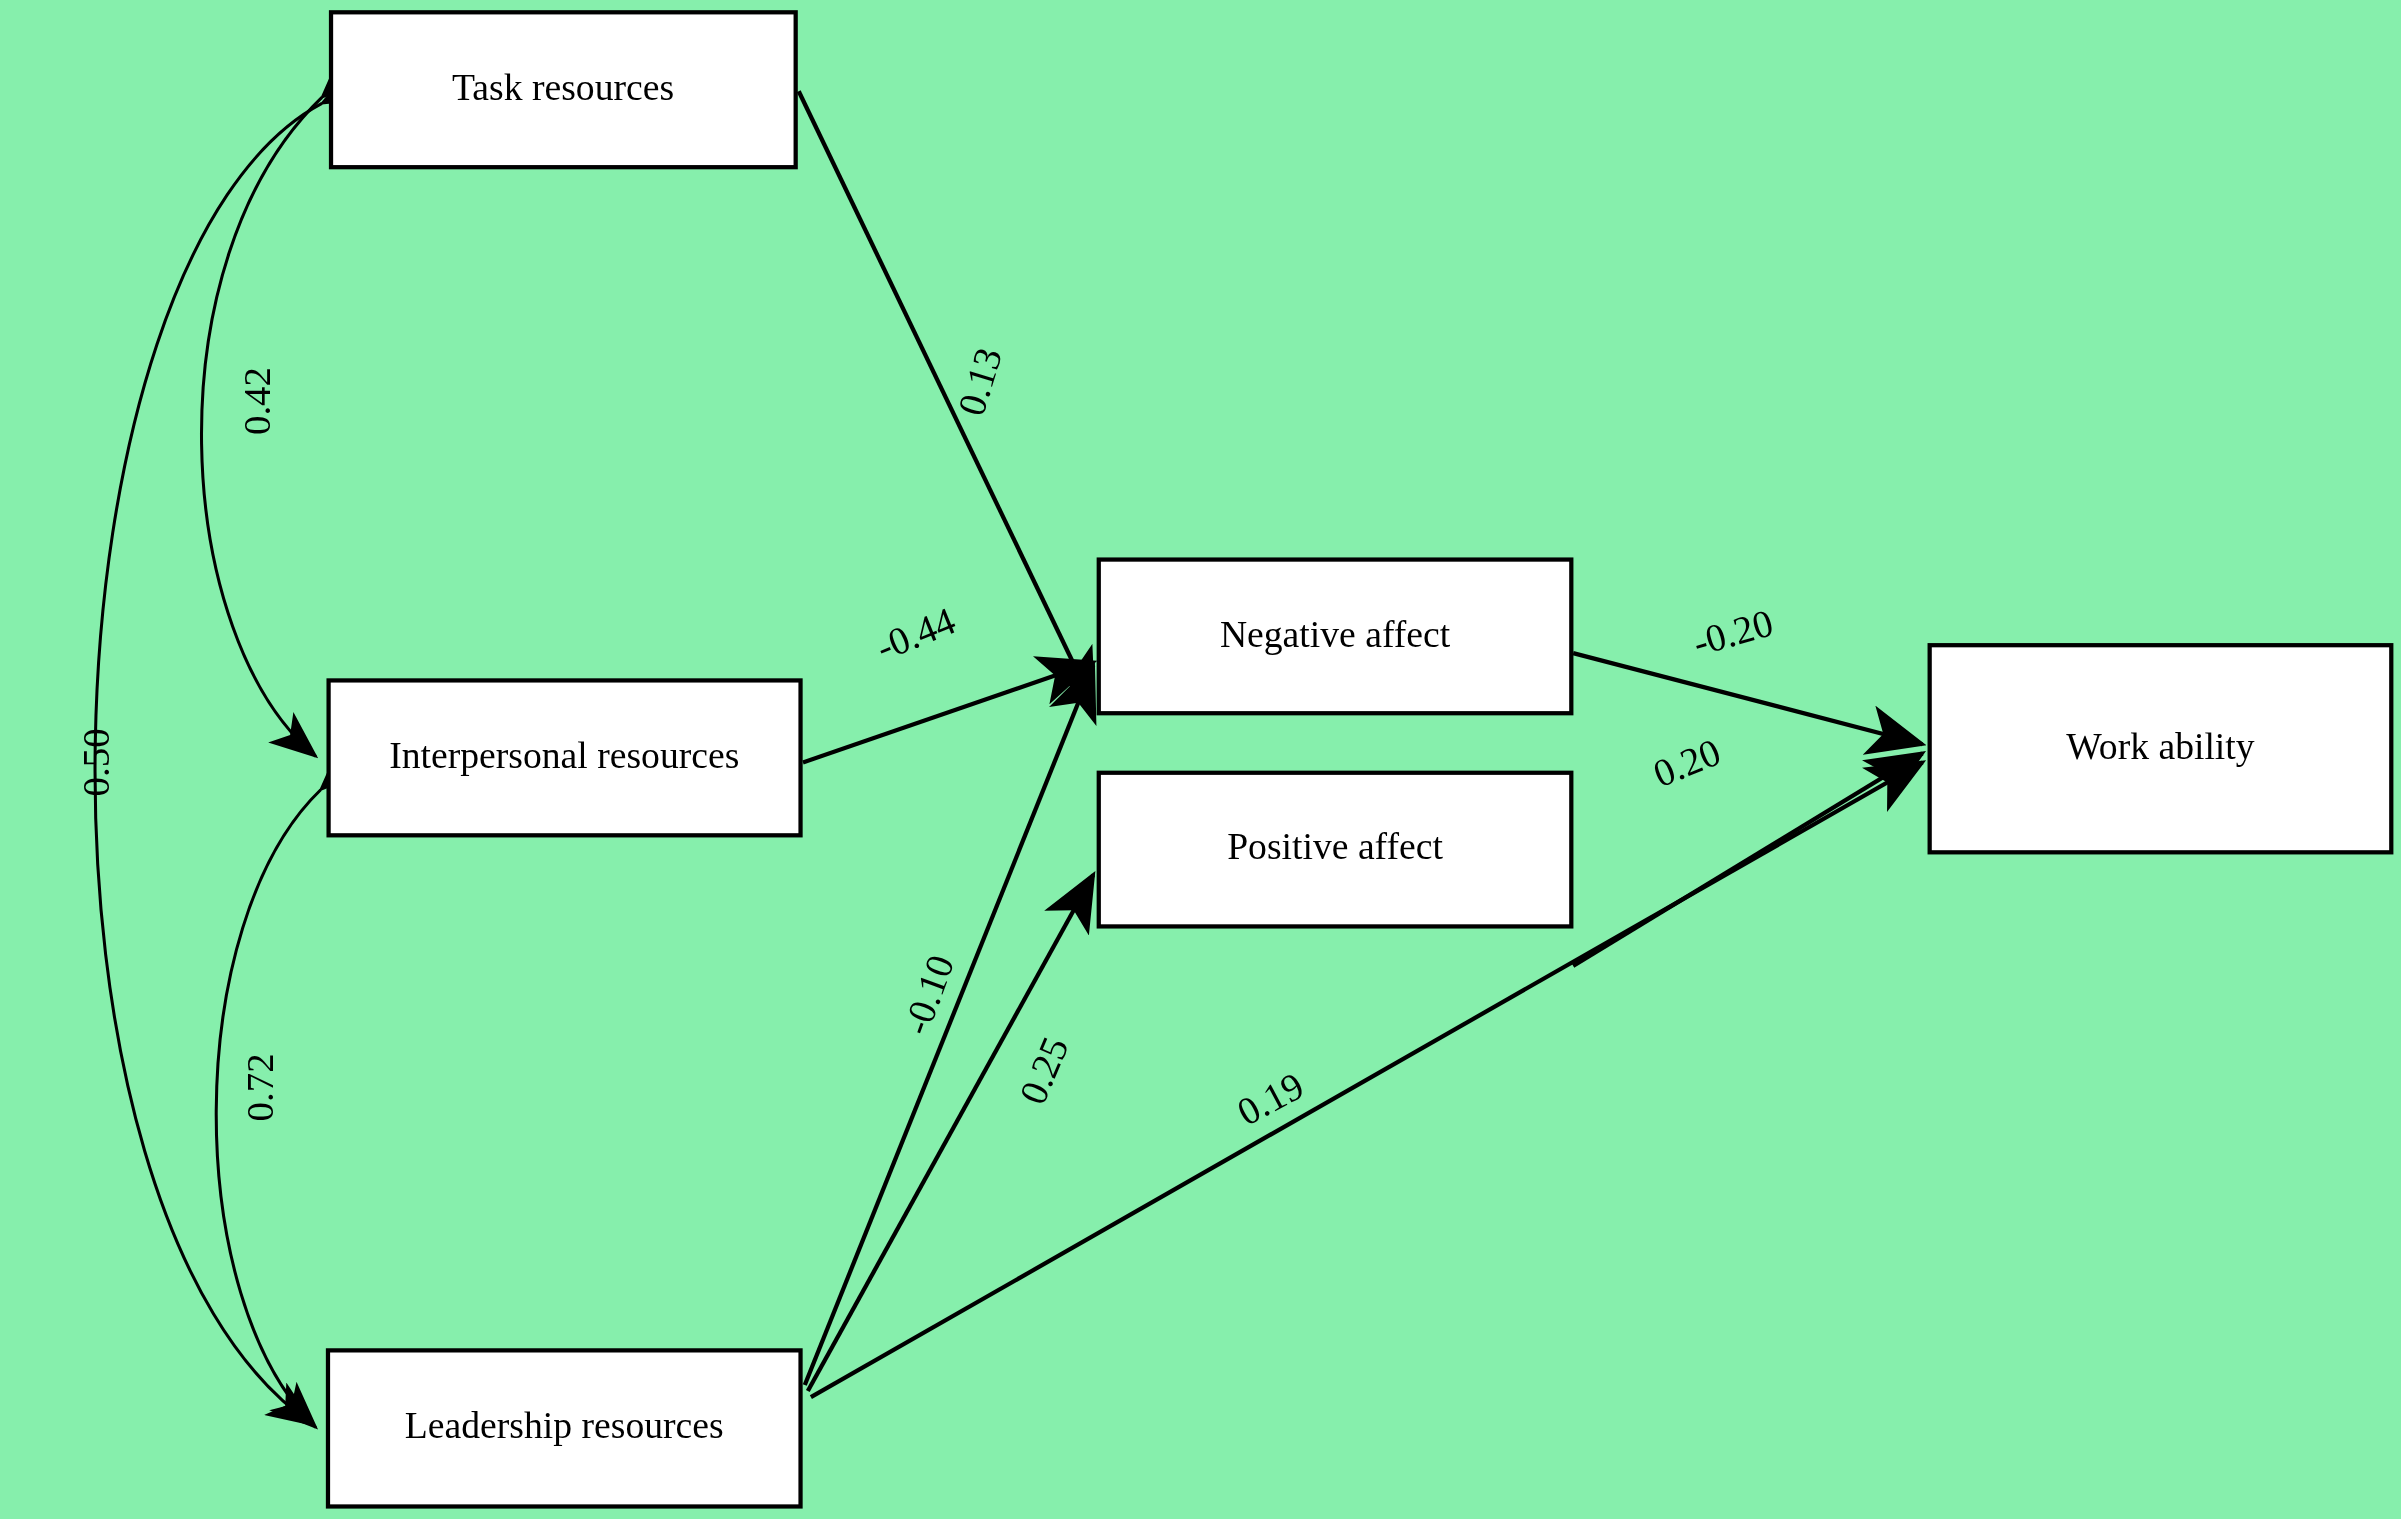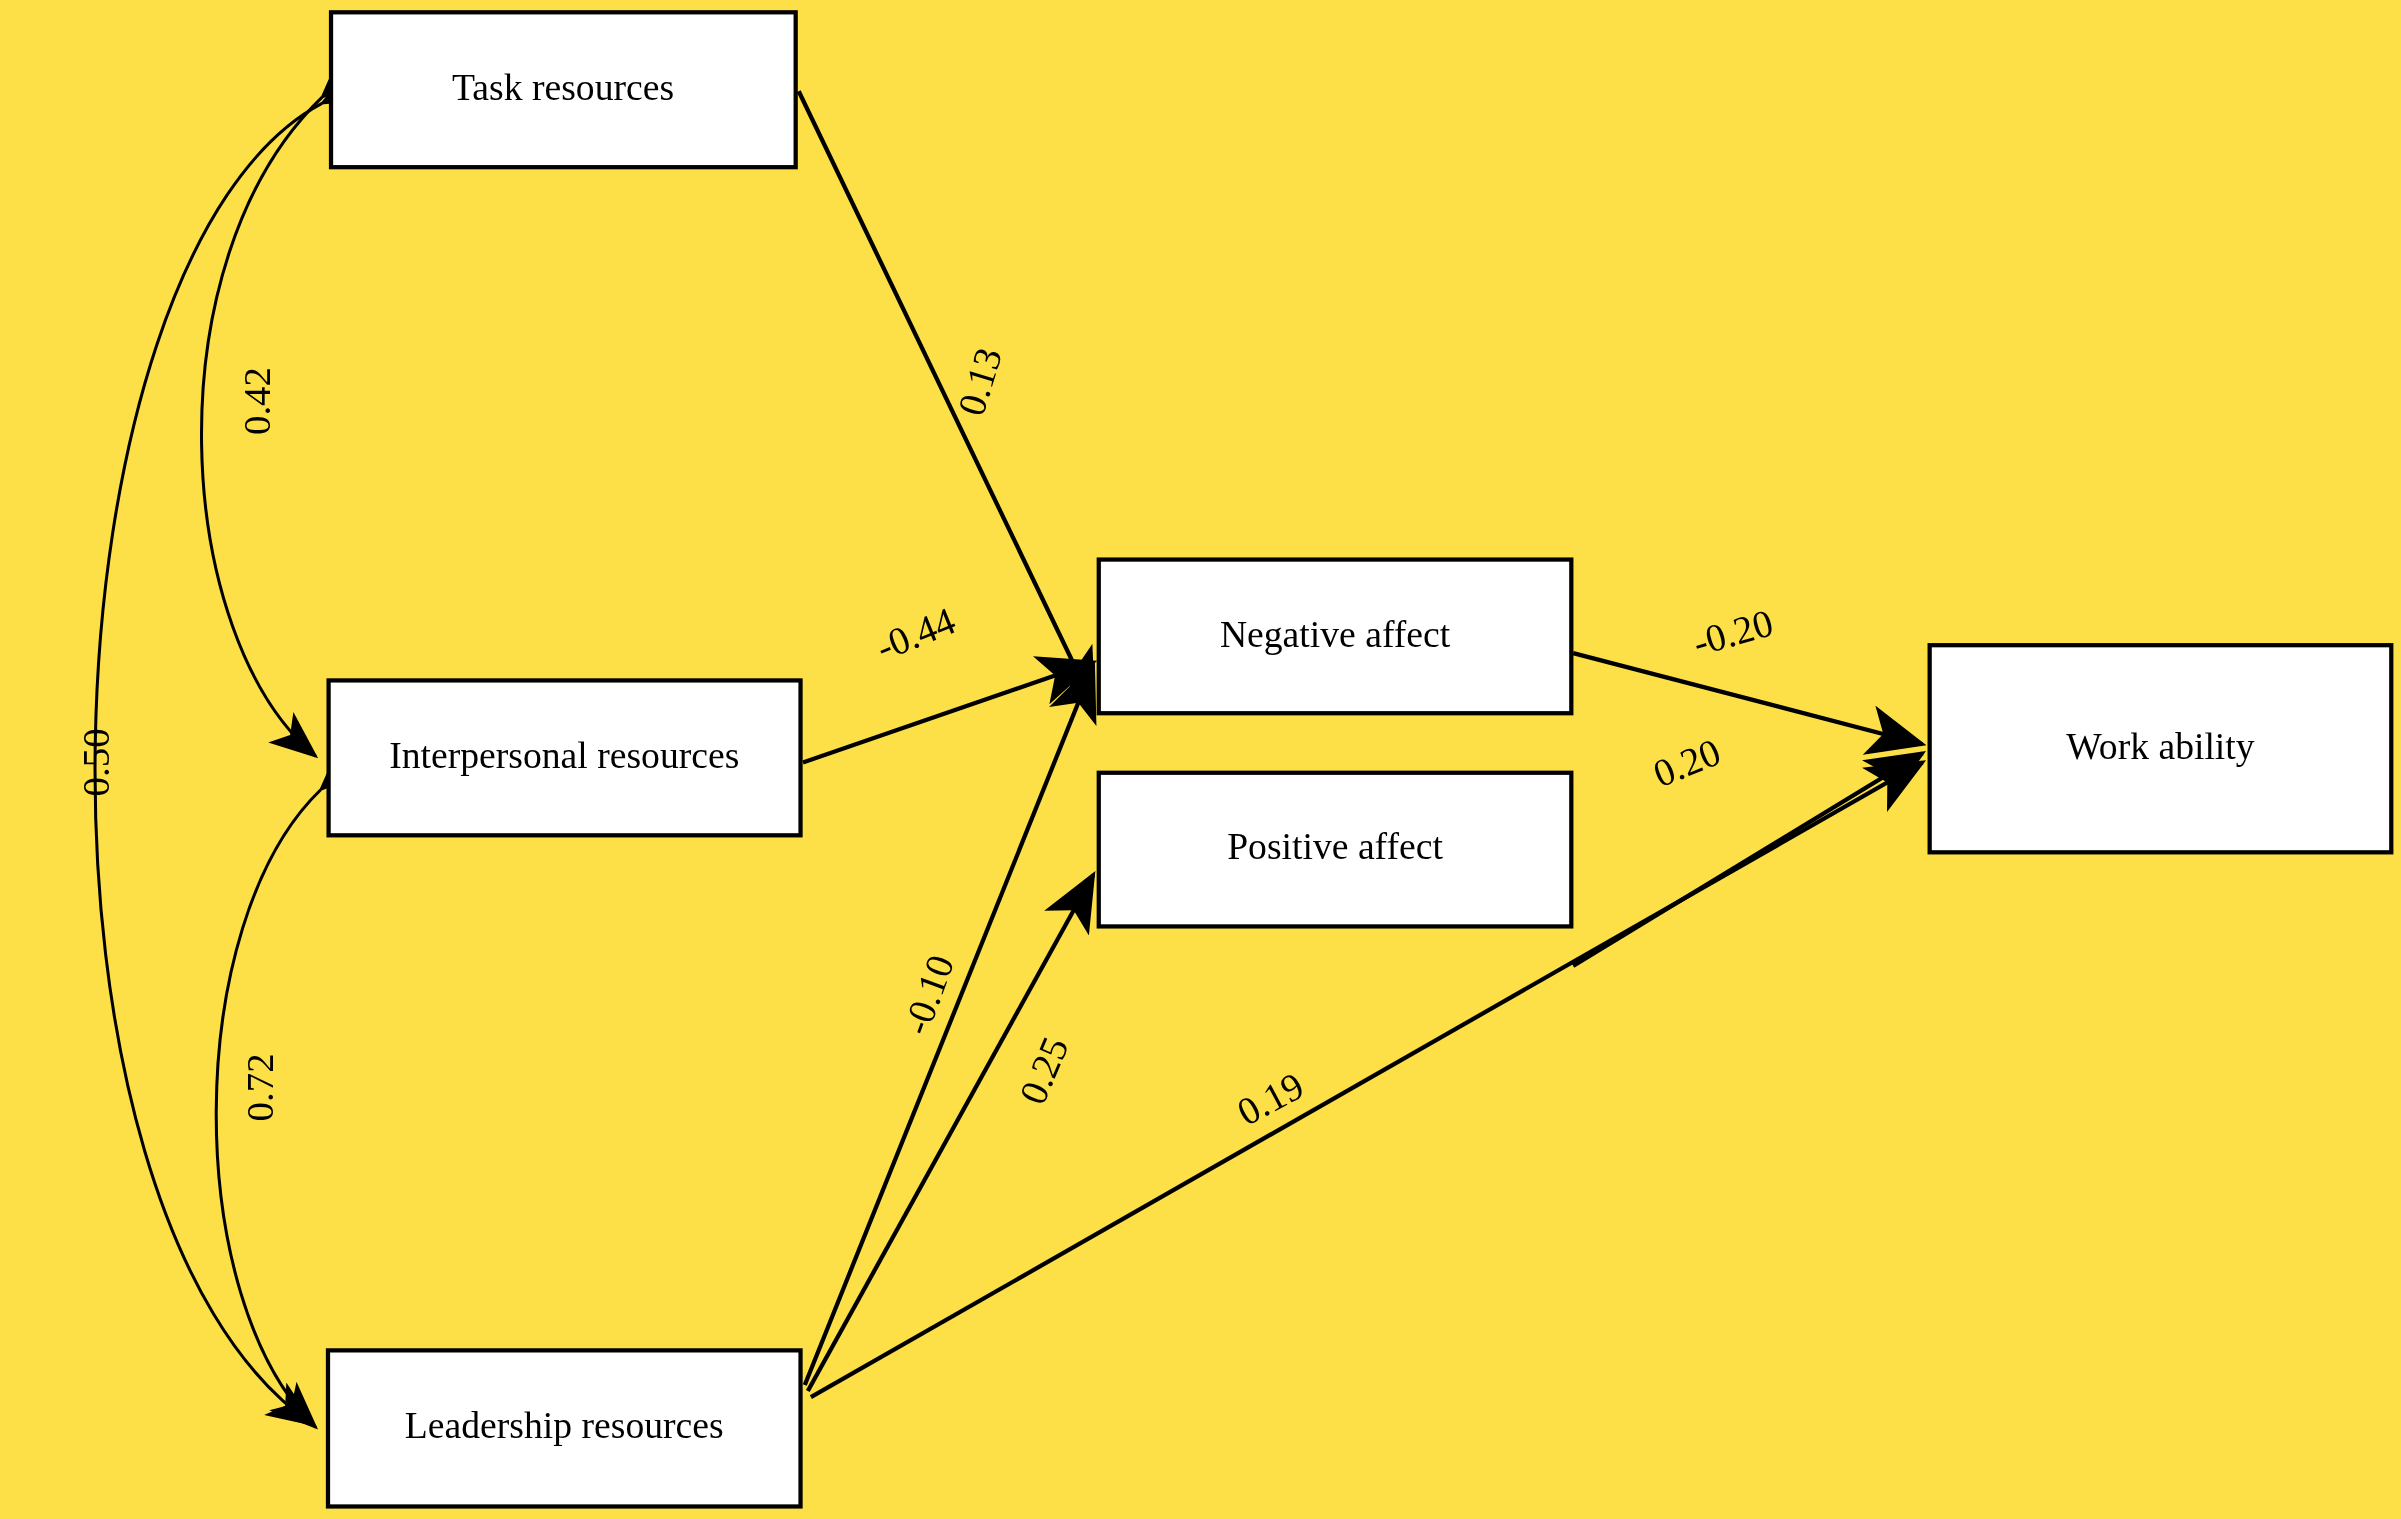--- a/index.html
+++ b/index.html
@@ -4,21 +4,21 @@
 <style>
   html, body {
     margin: 0;
     padding: 0;
     background: #ffffff;
   }
   #diagram-root {
     position: relative;
     width: 2401px;
     height: 1520px;
-    background: #fde047;
+    background: #86efac;
     overflow: hidden;
     font-family: "Liberation Serif", "DejaVu Serif", serif;
     text-decoration: underline;
   }
   #sem-svg {
     position: absolute;
     top: 0;
     left: 0;
     width: 2401px;
     height: 1520px;

